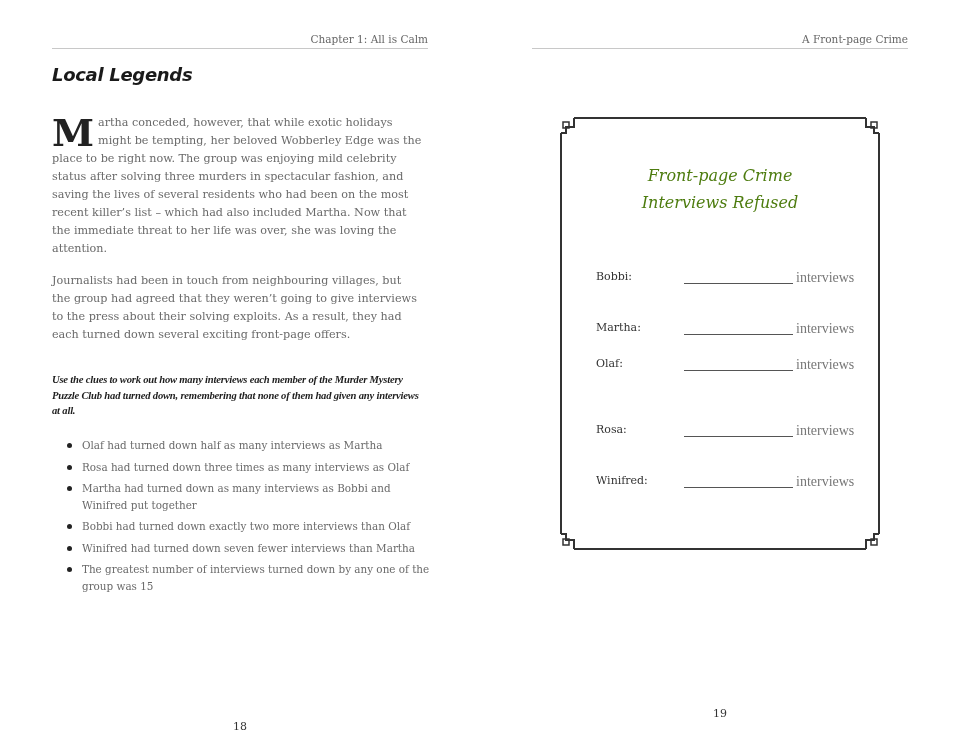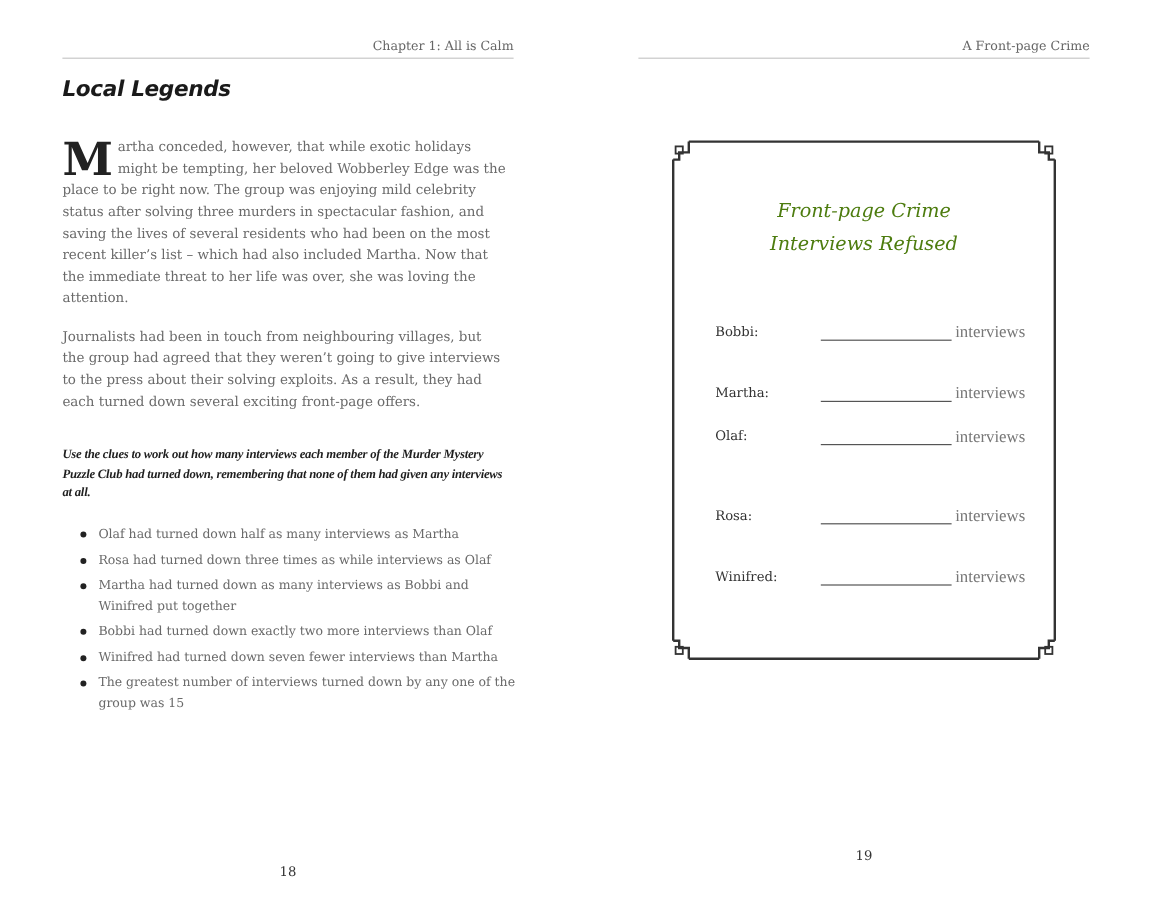--- a/index.html
+++ b/index.html
@@ -46,21 +46,21 @@
   <p class="body-text para1">
     <span class="dropcap">M</span><span>artha conceded, however, that while exotic holidays might be tempting, her beloved Wobberley Edge was the place to be right now. The group was enjoying mild celebrity status after solving three murders in spectacular fashion, and saving the lives of several residents who had been on the most recent killer’s list – which had also included Martha. Now that the immediate threat to her life was over, she was loving the attention.</span>
   </p>
 
   <p class="body-text para2">Journalists had been in touch from neighbouring villages, but the group had agreed that they weren’t going to give interviews to the press about their solving exploits. As a result, they had each turned down several exciting front-page offers.</p>
 
   <p class="instructions">Use the clues to work out how many interviews each member of the Murder Mystery Puzzle Club had turned down, remembering that none of them had given any interviews at all.</p>
 
   <ul class="clues">
     <li><span class="bullet"></span><span>Olaf had turned down half as many interviews as Martha</span></li>
-    <li><span class="bullet"></span><span>Rosa had turned down three times as while interviews as Olaf</span></li>
+    <li><span class="bullet"></span><span>Rosa had turned down three times as many interviews as Olaf</span></li>
     <li><span class="bullet"></span><span>Martha had turned down as many interviews as Bobbi and Winifred put together</span></li>
     <li><span class="bullet"></span><span>Bobbi had turned down exactly two more interviews than Olaf</span></li>
     <li><span class="bullet"></span><span>Winifred had turned down seven fewer interviews than Martha</span></li>
     <li><span class="bullet"></span><span>The greatest number of interviews turned down by any one of the group was 15</span></li>
   </ul>
 
   <div class="page-num" style="left:181px;margin-top:13px;">18</div>
 </div>
 
 <div class="page right">

